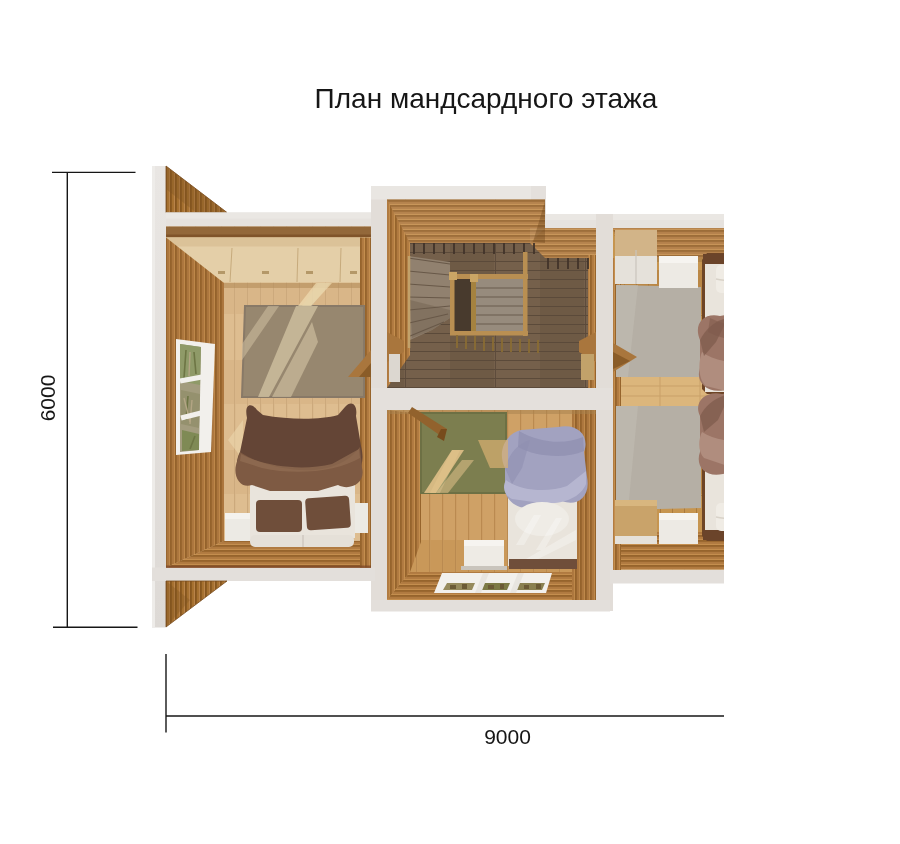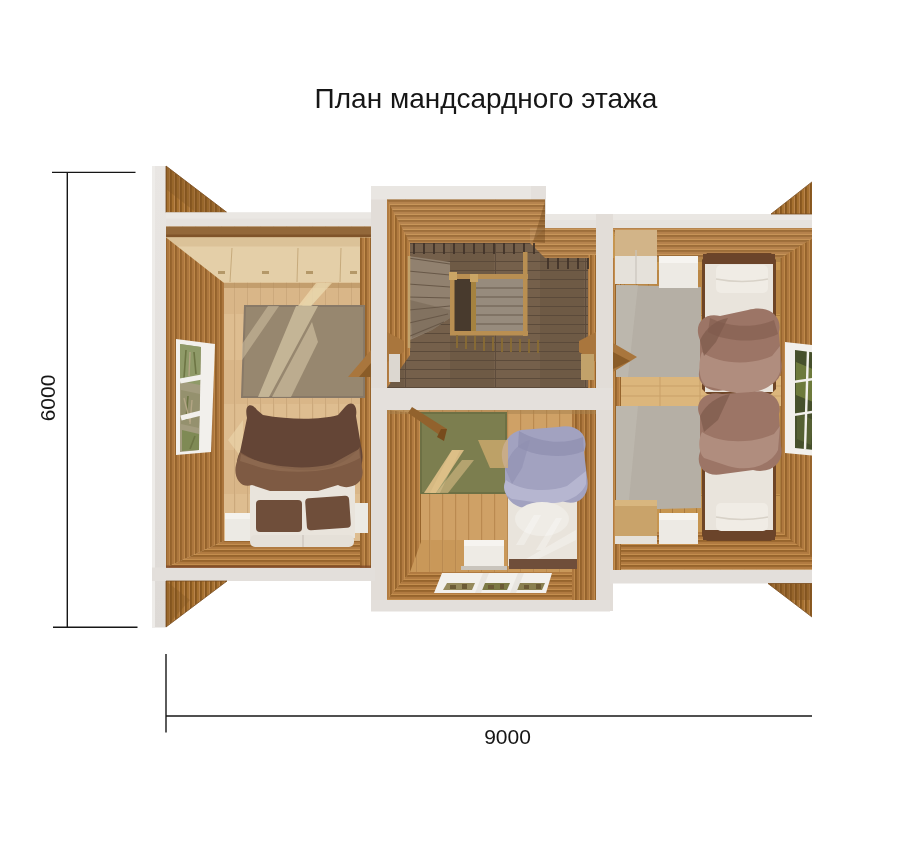--- a/index.html
+++ b/index.html
@@ -1,16 +1,16 @@
 <!DOCTYPE html>
 <html><head>
 <meta charset="utf-8">
 <style>
   html,body{margin:0;padding:0;background:#ffffff;}
-  .page{position:relative;width:812px;height:844px;background:#ffffff;overflow:hidden;
+  .page{position:relative;width:724px;height:844px;background:#ffffff;overflow:hidden;
         font-family:"Liberation Sans", sans-serif;}
 </style>
 </head>
 <body>
 <div class="page">
 <svg width="900" height="844" viewBox="0 0 900 844">
 <defs>
   <linearGradient id="wallg" x1="0" y1="0" x2="0" y2="1">
     <stop offset="0" stop-color="#e9e6e3"></stop>
           <stop offset="1" stop-color="#ddd9d5"></stop>

